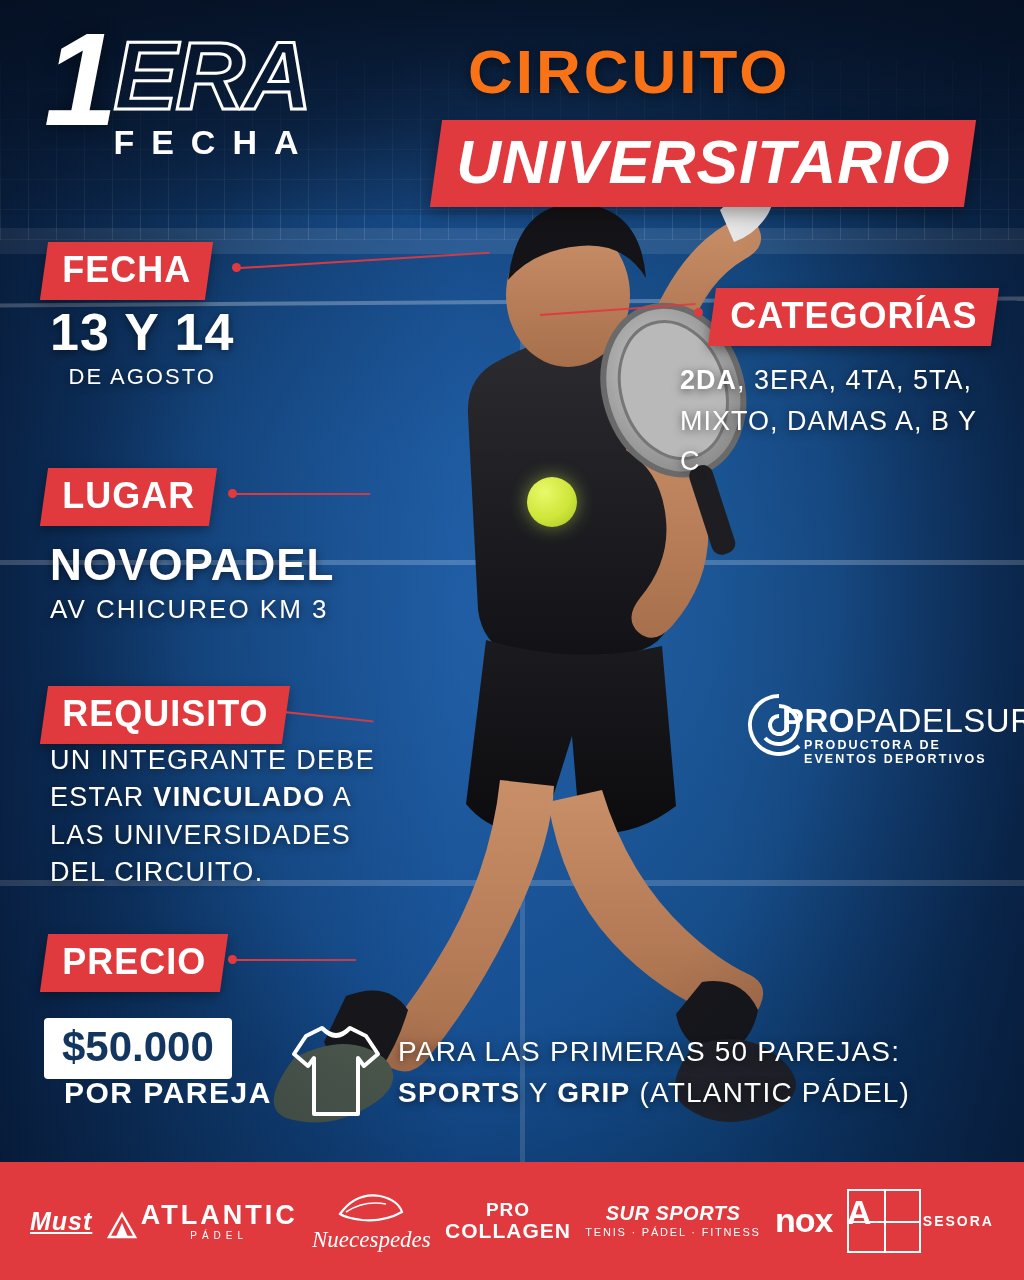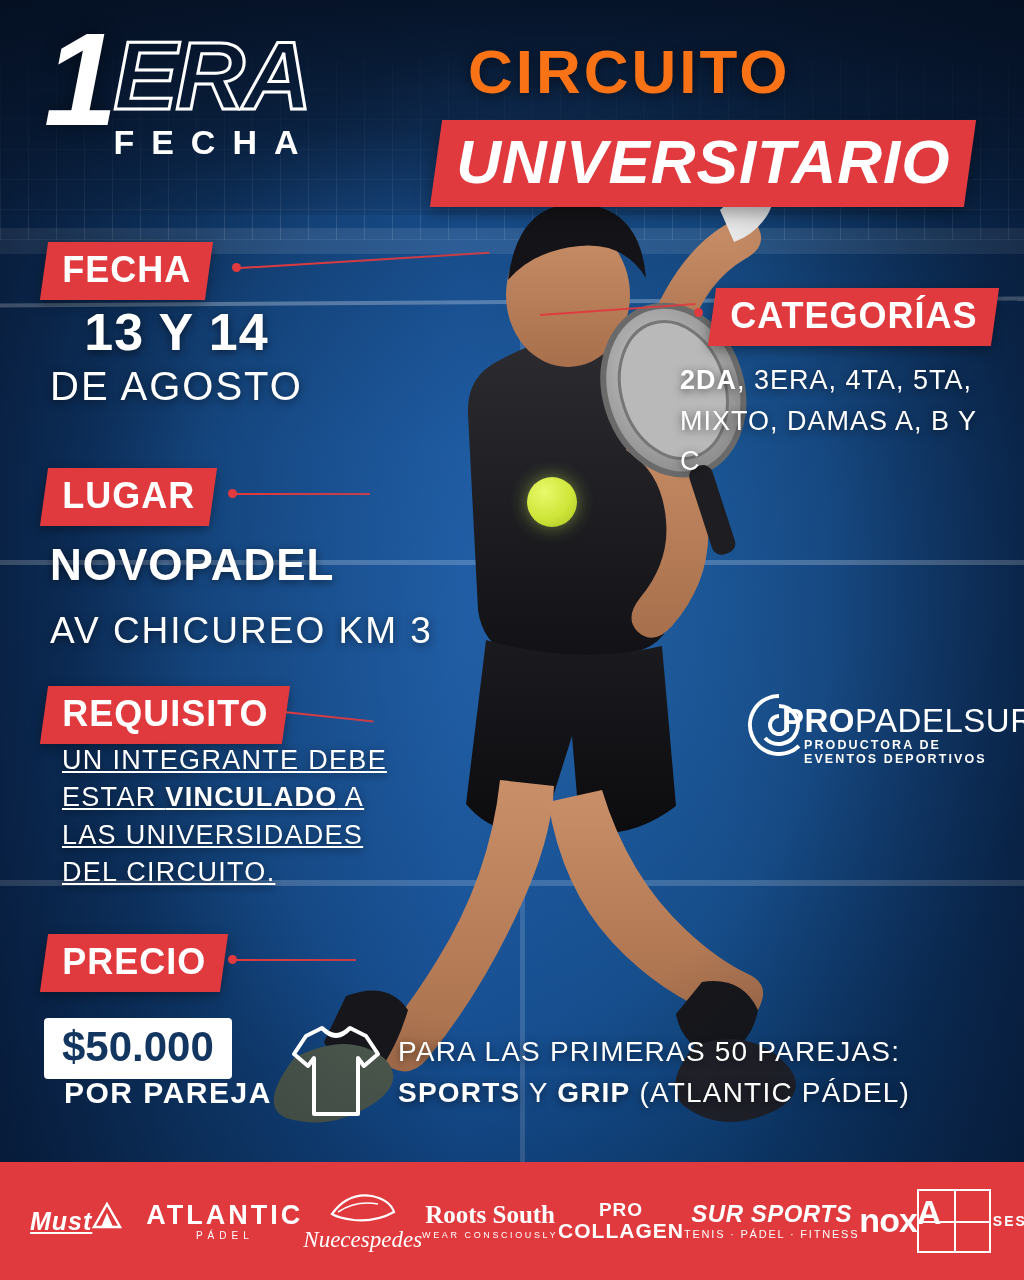--- a/index.html
+++ b/index.html
@@ -140,23 +140,23 @@
     height: 2px;
     background: linear-gradient(90deg, #e03a3e 0%, rgba(224,58,62,0.85) 100%);
   }
   .dot {
     position: absolute; width: 9px; height: 9px; border-radius: 50%;
     background: #e03a3e;
   }
 
   .body-text { position: absolute; text-shadow: 0 2px 8px rgba(0,0,0,0.55); }
   .big-date { font-size: 52px; font-weight: bold; letter-spacing: 1px; }
-  .sub-date { font-size: 40px; letter-spacing: 2px; margin-top: 2px; }
+  .sub-date { font-size: 22px; letter-spacing: 2px; margin-top: 2px; }
   .place-name { font-size: 44px; font-weight: bold; letter-spacing: 1px; }
-  .place-sub { font-size: 37px; letter-spacing: 2px; margin-top: 20px; }
+  .place-sub { font-size: 26px; letter-spacing: 2px; margin-top: 4px; }
   .req-text { font-size: 27px; line-height: 1.38; letter-spacing: 1.3px; }
   .req-text b { font-weight: bold; }
   .cat-text { font-size: 27px; line-height: 1.5; letter-spacing: 1px; text-align: left; }
   .cat-text b { font-weight: bold; margin-top: 19px; }
 
   
   .price-box {
     position: absolute;
     background: #ffffff;
     color: #12365f;
@@ -207,21 +207,21 @@
   }
   .sp-must { font-size: 25px; font-weight: bold; font-style: italic; letter-spacing: 1px; }
   .sp-must .u { text-decoration: underline; }
   .sp-atl-top { font-size: 27px; font-weight: bold; letter-spacing: 3px; }
   .sp-atl-bot { font-size: 10px; letter-spacing: 5px; margin-top: 2px; }
   .sp-nuez { font-size: 23px; font-style: italic; font-family: "Liberation Serif", serif; }
   .sp-roots-top { font-size: 25px; font-weight: bold; font-family: "Liberation Serif", serif; }
   .sp-roots-bot { font-size: 9px; letter-spacing: 2.6px; margin-top: 3px; }
   .sp-pro { font-size: 19px; font-weight: bold; letter-spacing: 1px; }
   .sp-coll { font-size: 21px; font-weight: bold; letter-spacing: 1px; }
-  .sp-sur-top { font-size: 24px; font-weight: bold; font-style: italic; letter-spacing: 0.5px; }
+  .sp-sur-top { font-size: 20px; font-weight: bold; font-style: italic; letter-spacing: 0.5px; }
   .sp-sur-bot { font-size: 11px; letter-spacing: 1.8px; margin-top: 3px; }
   .sp-nox { font-size: 34px; font-weight: bold; letter-spacing: -1px; }
   .sp-asesora {
     display: flex; align-items: center; gap: 3px;
   }
   .asesora-box {
     width: 74px; height: 64px;
     border: 2px solid #fff;
     position: relative;
   }
@@ -363,21 +363,21 @@
     <div class="place-name">NOVOPADEL</div>
     <div class="place-sub">AV CHICUREO KM 3</div>
   </div>
 
   <div class="tag" style="left:44px; top:686px;">
     <span>REQUISITO</span>
   </div>
   <div class="dot" style="left:276px; top:707px;"></div>
   <div class="dotline" style="left:284px; top:711px; width:90px; transform:rotate(6deg); transform-origin:left center;"></div>
 
-  <div class="body-text req-text" style="left:62px; top:742px; width:380px;text-decoration:underline;">
+  <div class="body-text req-text" style="left:50px; top:742px; width:380px;">
     <div>UN INTEGRANTE DEBE</div>
     <div>
       <span>ESTAR </span><b>VINCULADO</b><span> A</span>
     </div>
     <div>LAS UNIVERSIDADES</div>
     <div>DEL CIRCUITO.</div>
   </div>
 
   <div class="pps">
     <div class="pps-swirl">
@@ -417,44 +417,40 @@
     </div>
   </div>
 
   <div class="footer">
 
     <div class="sponsor">
       <div class="sp-must"><span class="u">Must</span></div>
     </div>
 
     <div class="sponsor">
-      <div style="display:flex; align-items:flex-start; gap:24px;">
+      <div style="display:flex; align-items:flex-end; gap:4px;">
         <svg width="30" height="30" viewBox="0 0 30 30">
           <path d="M15 3 L28 26 L2 26 Z" fill="none" stroke="#fff" stroke-width="2.4"></path>
           <path d="M15 12 L21 26 L9 26 Z" fill="#fff"></path>
         </svg>
         <div>
           <div class="sp-atl-top">ATLANTIC</div>
           <div class="sp-atl-bot">PÁDEL</div>
         </div>
       </div>
     </div>
 
     <div class="sponsor">
       <svg width="74" height="34" viewBox="0 0 74 34">
         <path d="M6 24 q16 -22 40 -18 q18 4 22 16 q-18 10 -40 8 q-16 -2 -22 -6 z" fill="none" stroke="#fff" stroke-width="2.2"></path>
         <path d="M12 22 q18 -12 40 -8" fill="none" stroke="#fff" stroke-width="1.6"></path>
       </svg>
       <div class="sp-nuez">Nuecespedes</div>
     </div>
 
-    <div class="sponsor">
-      <div class="sp-roots-top">Roots South</div>
-      <div class="sp-roots-bot">WEAR CONSCIOUSLY</div>
-    </div>
 
     <div class="sponsor">
       <div class="sp-pro">PRO</div>
       <div class="sp-coll">COLLAGEN</div>
     </div>
 
     <div class="sponsor">
       <div class="sp-sur-top">SUR SPORTS</div>
       <div class="sp-sur-bot">TENIS · PÁDEL · FITNESS</div>
     </div>

